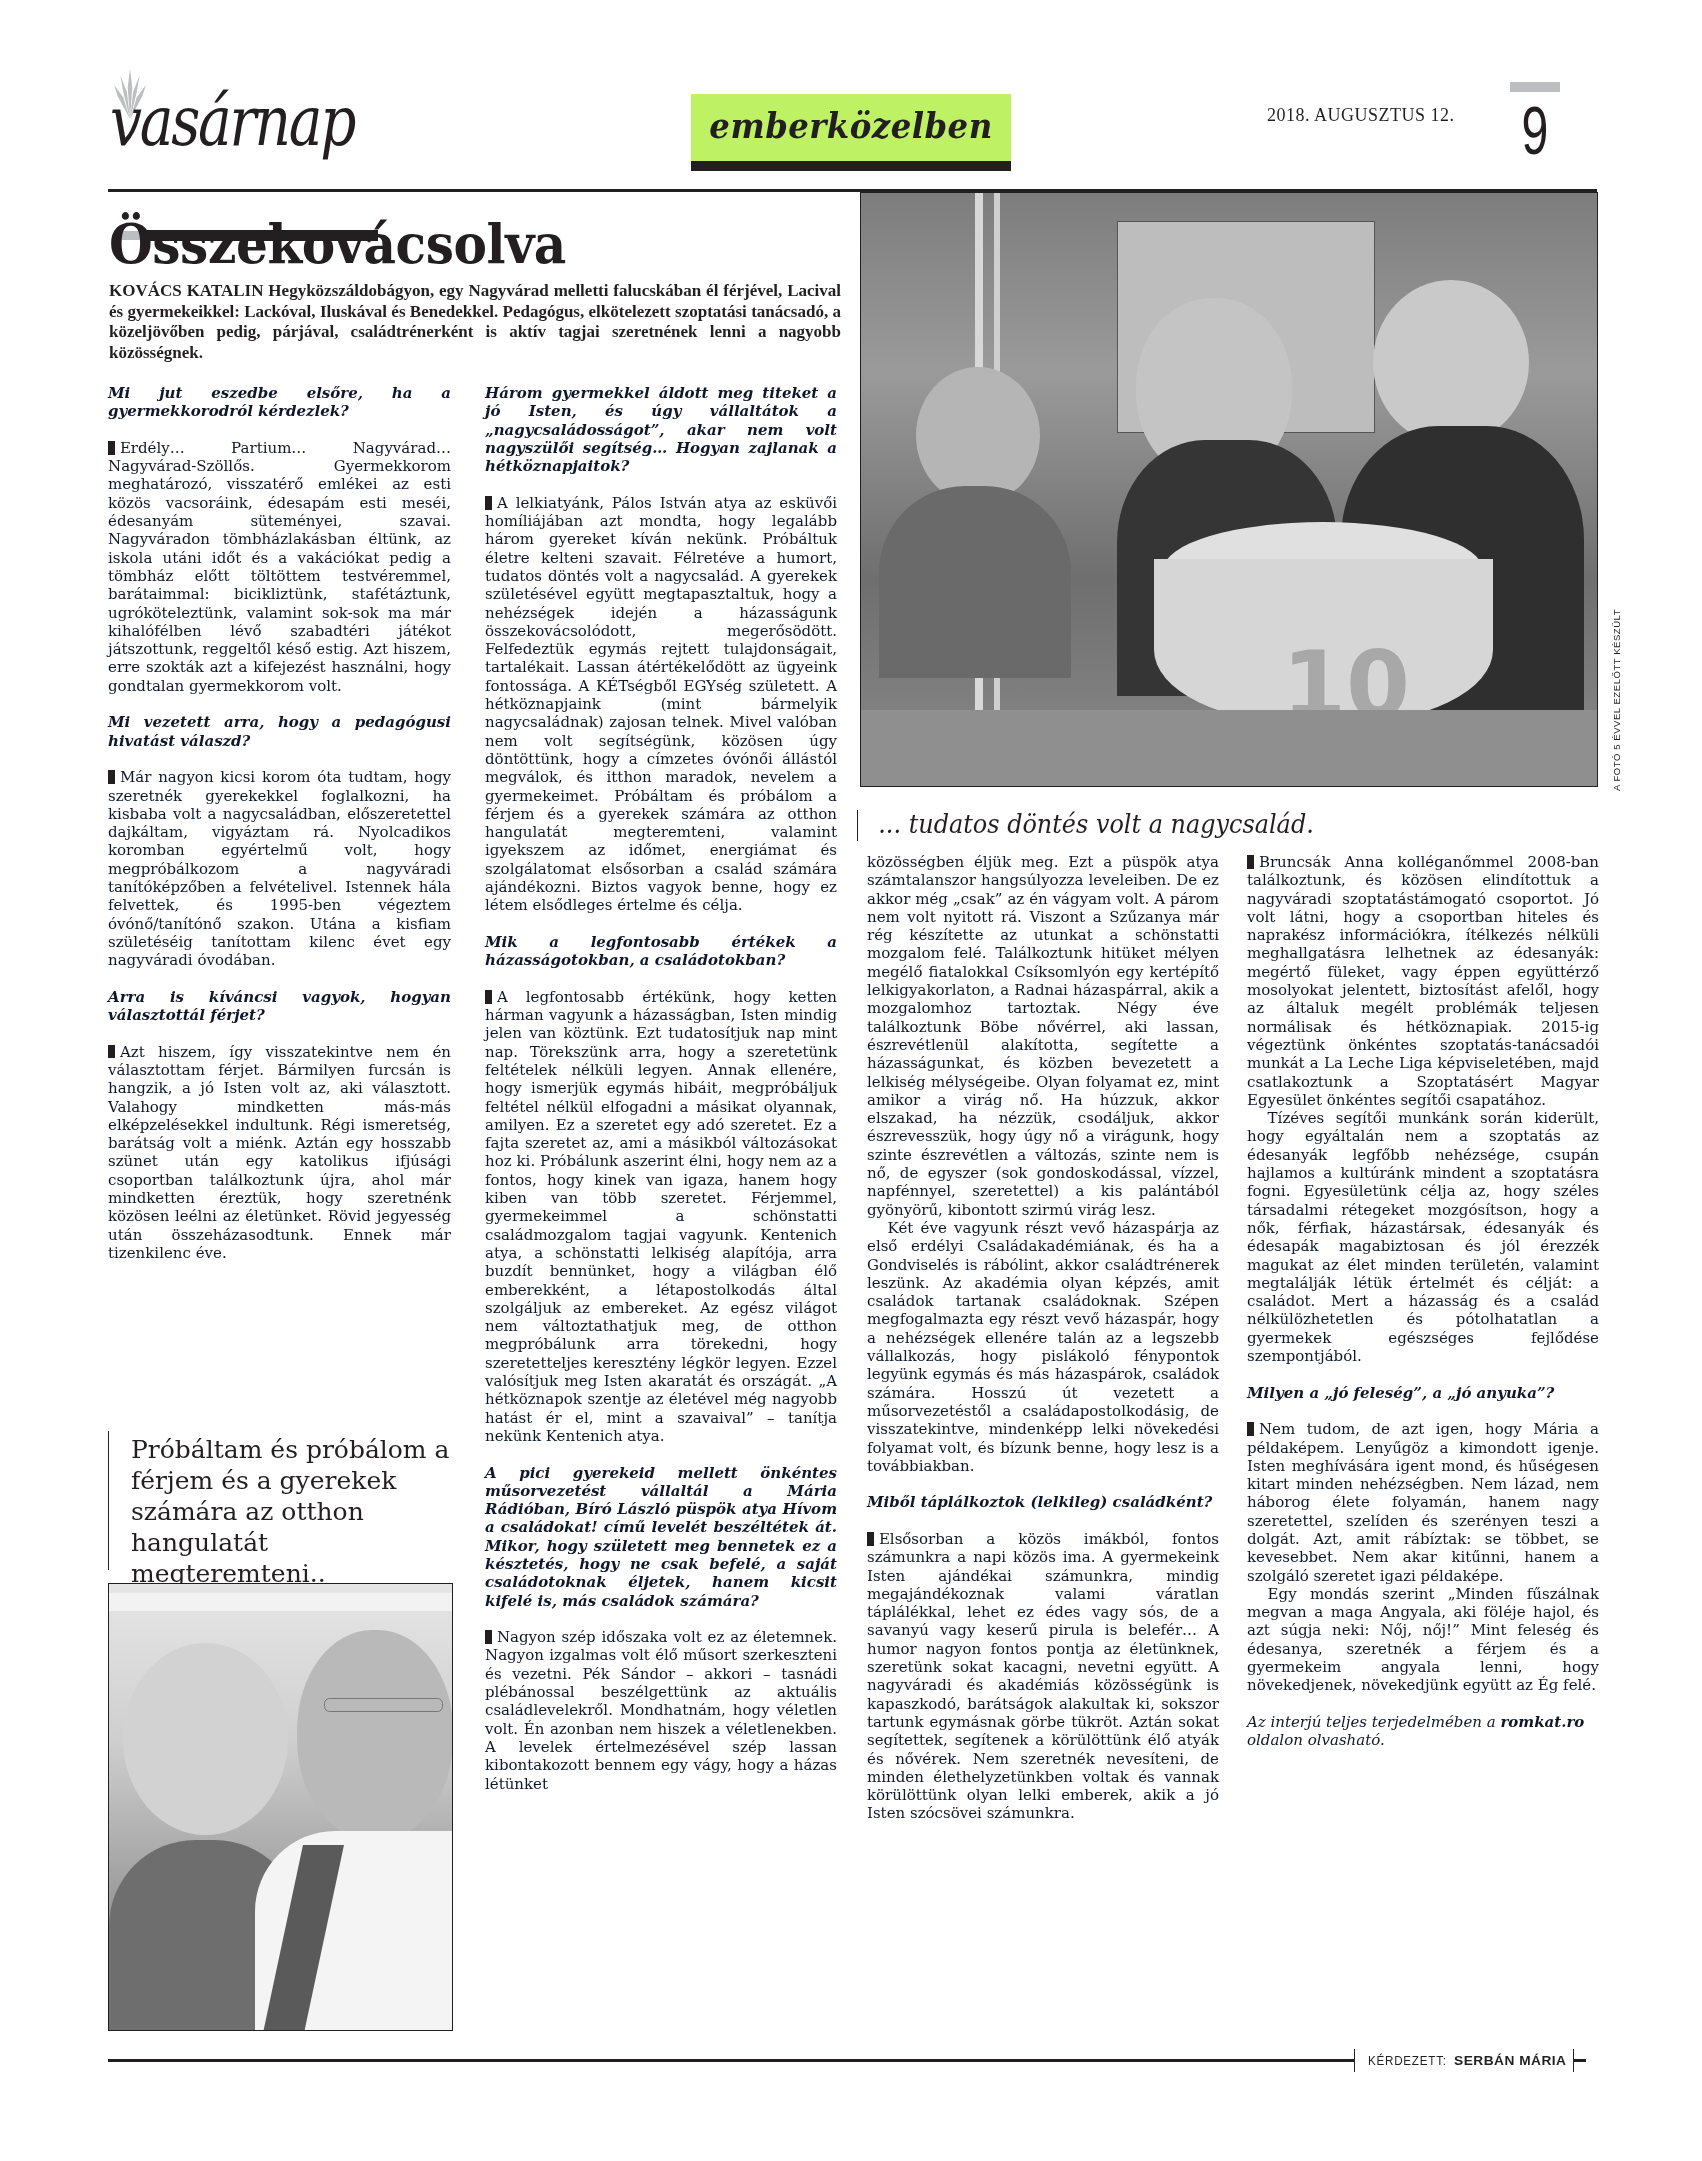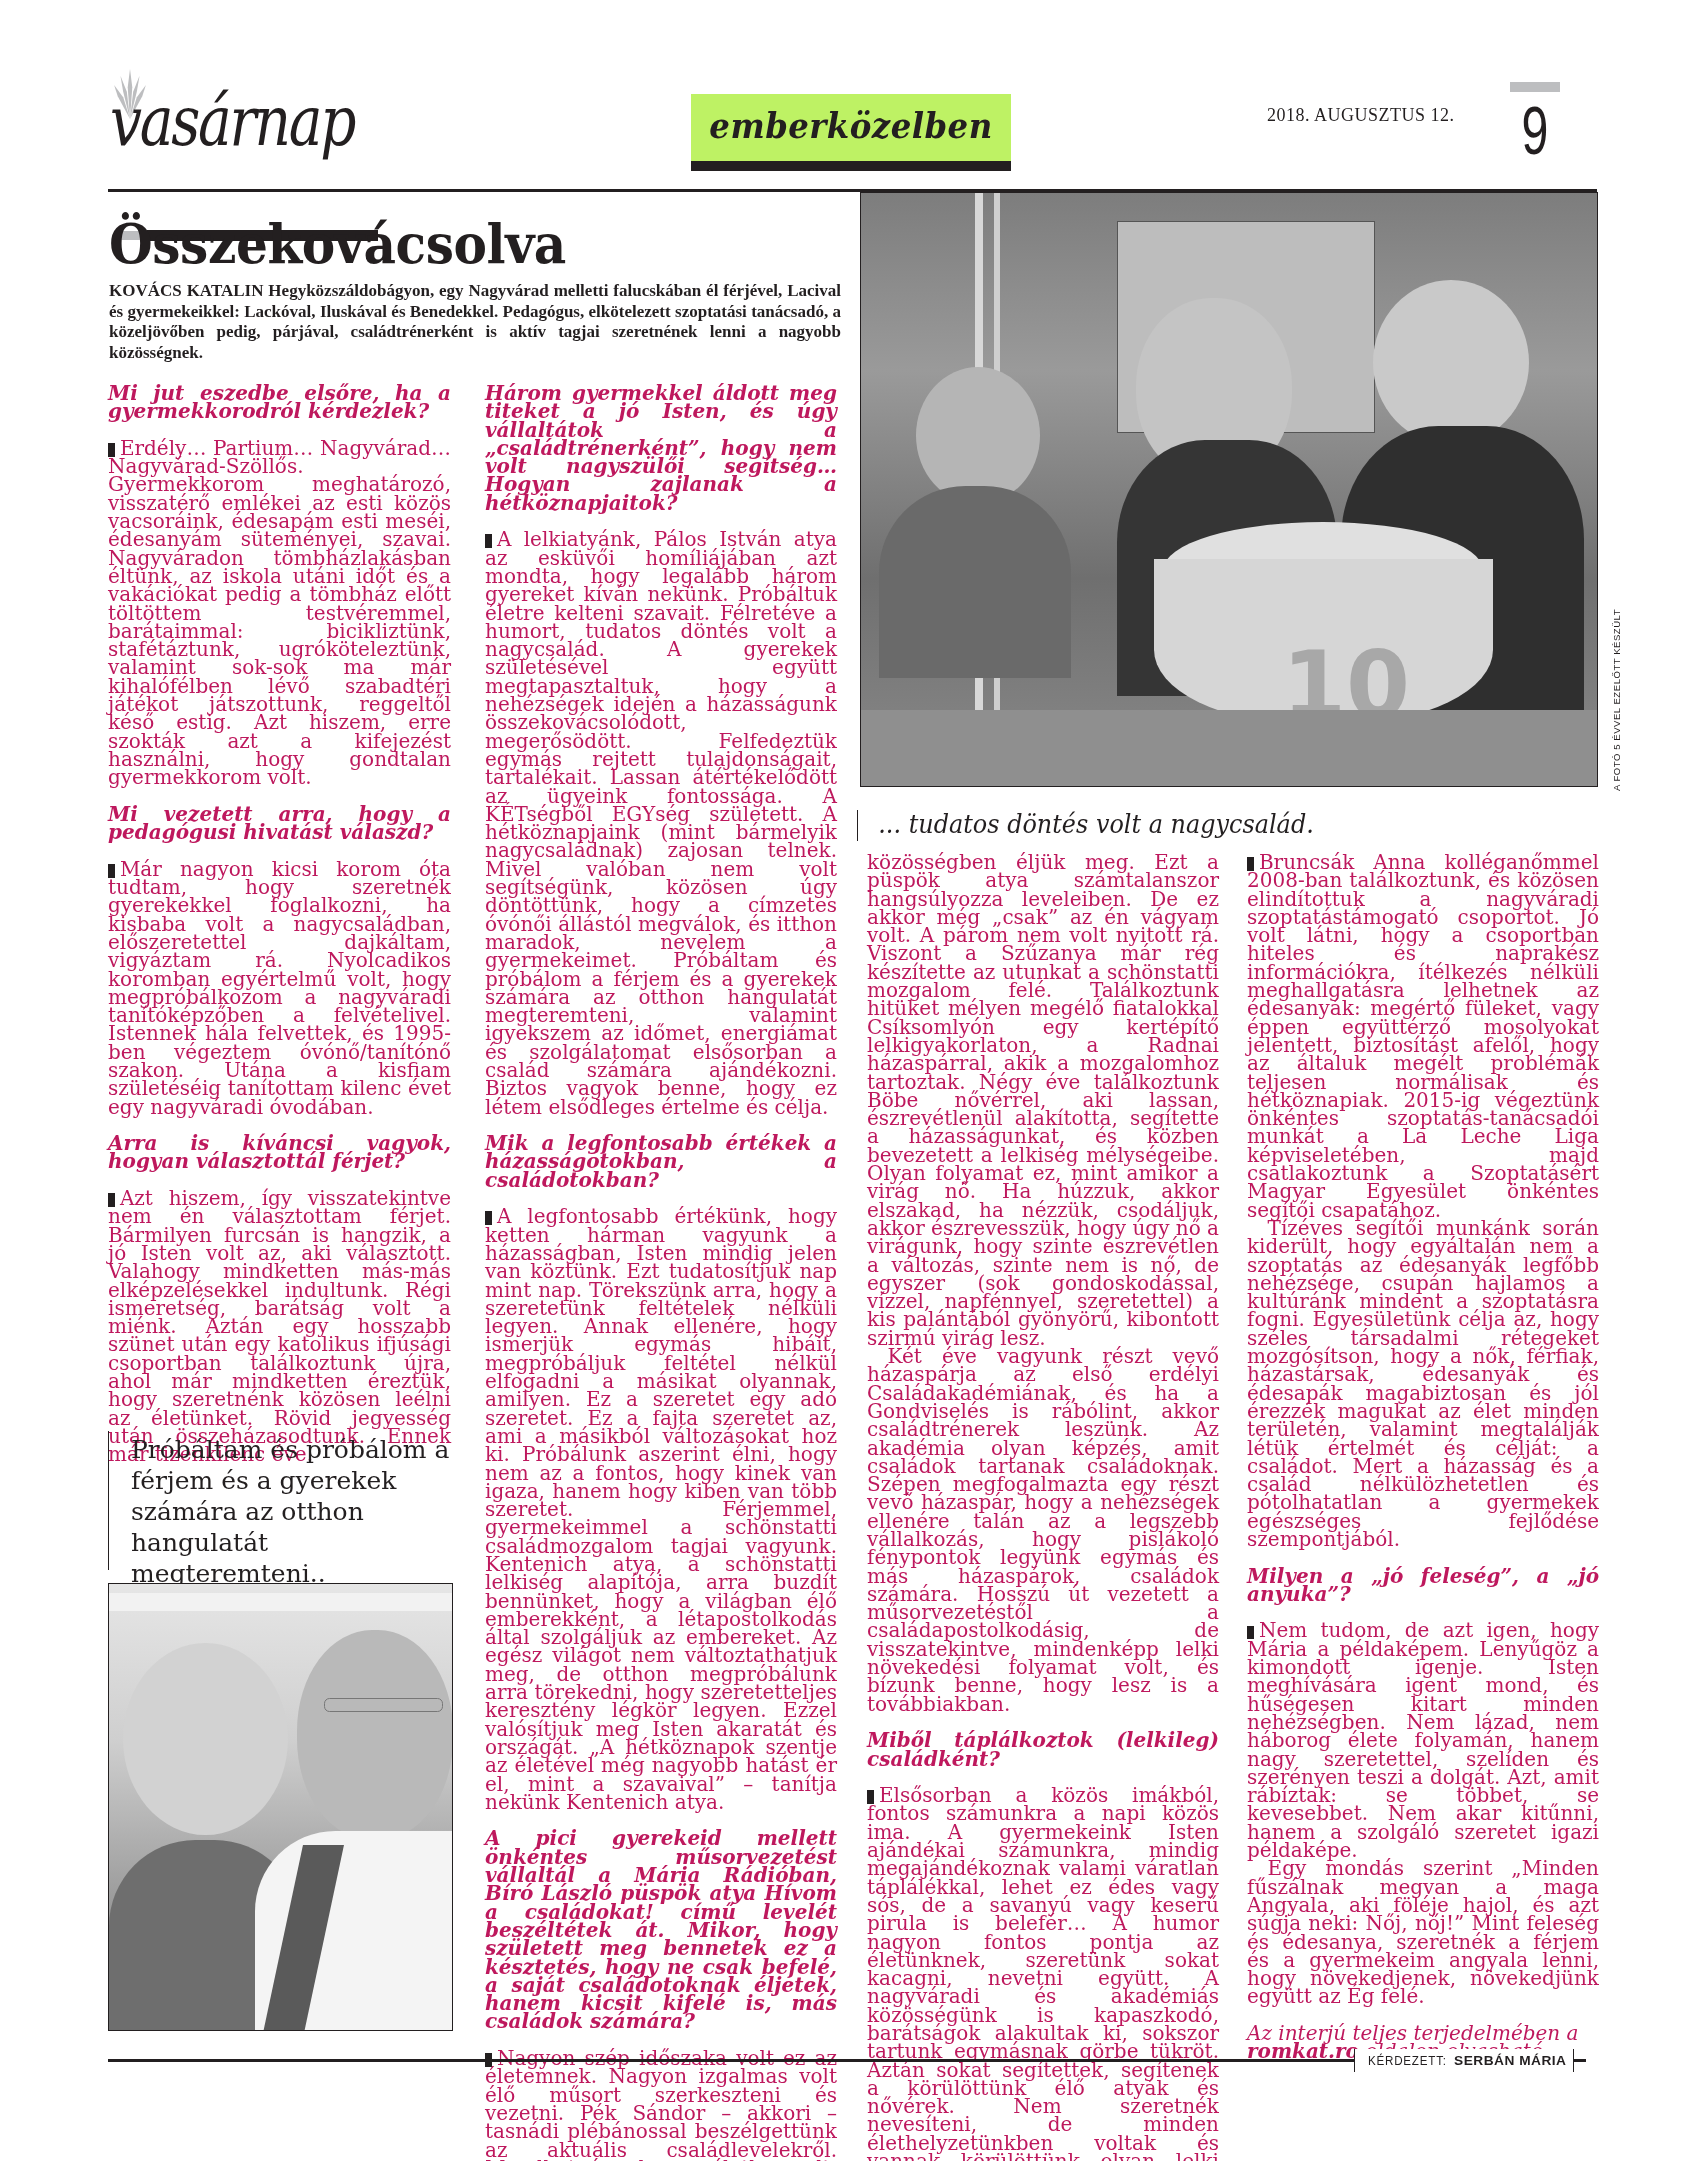--- a/index.html
+++ b/index.html
@@ -26,21 +26,21 @@
                        font-size:69px; font-weight:300; line-height:1; transform:scaleX(0.7); }
   .rule-top { left:108px; top:189px; width:1489px; height:2.7px; background:#231f20; }
 
   
   .headline { left:109px; top:215px; font-family:"DejaVu Serif", serif; font-weight:bold; font-size:54px; letter-spacing:-0.5px;
               transform:scaleX(0.93); transform-origin:left top; line-height:1.1; }
   .lead { left:109px; top:281px; width:732px; font-family:"Liberation Serif", serif; font-weight:bold; font-size:17px; line-height:20.6px;
           text-align:justify; }
 
   
-  .col { position:absolute; font-family:"DejaVu Serif", serif; font-size:20px; line-height:18.3px; color:#be185d; }
+  .col { position:absolute; font-family:"DejaVu Serif", serif; font-size:15px; line-height:18.3px; color:#0f172a; }
   .col p { margin:0; text-align:justify; hyphens:auto; }
   .col .q { font-style:italic; font-weight:bold; margin:0 0 18.3px 0; }
   .col .a { margin:0 0 18.3px 0; }
   .col .a .mark { display:inline-block; width:7.3px; height:13.7px; background:#231f20; margin-right:4.6px; vertical-align:-1.8px; }
   .col .indent { text-indent:20.6px; }
   .c1 { left:108px; top:384px; width:343px; }
   .c2 { left:485px; top:384px; width:352px; }
   .c3 { left:867px; top:853px; width:352px; }
   .c4 { left:1247px; top:853px; width:352px; }
 
@@ -150,21 +150,21 @@
   <div class="shape" style="left:0;top:9.2px;width:345px;height:18.3px;background:#f2f2f2;"></div>
   <div class="shape" style="left:13.7px;top:59px;width:165px;height:192px;border-radius:50%;background:#d2d2d2;"></div>
   <div class="shape" style="left:0;top:256px;width:192px;height:192px;border-radius:45% 45% 0 0;background:#6e6e6e;"></div>
   <div class="shape" style="left:188px;top:46px;width:156px;height:210px;border-radius:48%;background:#b9b9b9;"></div>
   <div class="shape" style="left:215px;top:114px;width:119px;height:13.7px;border:1.4px solid #777;border-radius:5.5px;box-sizing:border-box;"></div>
   <div class="shape" style="left:146px;top:247px;width:201px;height:201px;border-radius:40% 0 0 0;background:#f4f4f4;"></div>
   <div class="shape" style="left:174px;top:261px;width:41px;height:188px;background:#5a5a5a;transform:skewX(-12deg);"></div>
 </div>
 
 <div class="col c2">
-  <p class="q">Három gyermekkel áldott meg titeket a jó Isten, és úgy vállaltátok a „családtrénerként”, hogy nem volt nagyszülői segítség… Hogyan zajlanak a hétköznapjaitok?</p>
+  <p class="q">Három gyermekkel áldott meg titeket a jó Isten, és úgy vállaltátok a „nagycsaládosságot”, akar nem volt nagyszülői segítség… Hogyan zajlanak a hétköznapjaitok?</p>
   <p class="a"><span class="mark"></span><span>A lelkiatyánk, Pálos István atya az esküvői homíliájában azt mondta, hogy legalább három gyereket kíván nekünk. Próbáltuk életre kelteni szavait. Félretéve a humort, tudatos döntés volt a nagycsalád. A gyerekek születésével együtt megtapasztaltuk, hogy a nehézségek idején a házasságunk összekovácsolódott, megerősödött. Felfedeztük egymás rejtett tulajdonságait, tartalékait. Lassan átértékelődött az ügyeink fontossága. A KÉTségből EGYség született. A hétköznapjaink (mint bármelyik nagycsaládnak) zajosan telnek. Mivel valóban nem volt segítségünk, közösen úgy döntöttünk, hogy a címzetes óvónői állástól megválok, és itthon maradok, nevelem a gyermekeimet. Próbáltam és próbálom a férjem és a gyerekek számára az otthon hangulatát megteremteni, valamint igyekszem az időmet, energiámat és szolgálatomat elsősorban a család számára ajándékozni. Biztos vagyok benne, hogy ez létem elsődleges értelme és célja.</span></p>
   <p class="q">Mik a legfontosabb értékek a házasságotokban, a családotokban?</p>
   <p class="a"><span class="mark"></span><span>A legfontosabb értékünk, hogy ketten hárman vagyunk a házasságban, Isten mindig jelen van köztünk. Ezt tudatosítjuk nap mint nap. Törekszünk arra, hogy a szeretetünk feltételek nélküli legyen. Annak ellenére, hogy ismerjük egymás hibáit, megpróbáljuk feltétel nélkül elfogadni a másikat olyannak, amilyen. Ez a szeretet egy adó szeretet. Ez a fajta szeretet az, ami a másikból változásokat hoz ki. Próbálunk aszerint élni, hogy nem az a fontos, hogy kinek van igaza, hanem hogy kiben van több szeretet. Férjemmel, gyermekeimmel a schönstatti családmozgalom tagjai vagyunk. Kentenich atya, a schönstatti lelkiség alapítója, arra buzdít bennünket, hogy a világban élő emberekként, a létapostolkodás által szolgáljuk az embereket. Az egész világot nem változtathatjuk meg, de otthon megpróbálunk arra törekedni, hogy szeretetteljes keresztény légkör legyen. Ezzel valósítjuk meg Isten akaratát és országát. „A hétköznapok szentje az életével még nagyobb hatást ér el, mint a szavaival” – tanítja nekünk Kentenich atya.</span></p>
   <p class="q">A pici gyerekeid mellett önkéntes műsorvezetést vállaltál a Mária Rádióban, Bíró László püspök atya Hívom a családokat! című levelét beszéltétek át. Mikor, hogy született meg bennetek ez a késztetés, hogy ne csak befelé, a saját családotoknak éljetek, hanem kicsit kifelé is, más családok számára?</p>
   <p class="a" style="text-align-last:justify;"><span class="mark"></span><span>Nagyon szép időszaka volt ez az életemnek. Nagyon izgalmas volt élő műsort szerkeszteni és vezetni. Pék Sándor – akkori – tasnádi plébánossal beszélgettünk az aktuális családlevelekről. Mondhatnám, hogy véletlen volt. Én azonban nem hiszek a véletlenekben. A levelek értelmezésével szép lassan kibontakozott bennem egy vágy, hogy a házas létünket</span></p>
 </div>
 
 <div class="col c3">
   <p>közösségben éljük meg. Ezt a püspök atya számtalanszor hangsúlyozza leveleiben. De ez akkor még „csak” az én vágyam volt. A párom nem volt nyitott rá. Viszont a Szűzanya már rég készítette az utunkat a schönstatti mozgalom felé. Találkoztunk hitüket mélyen megélő fiatalokkal Csíksomlyón egy kertépítő lelkigyakorlaton, a Radnai házaspárral, akik a mozgalomhoz tartoztak. Négy éve találkoztunk Böbe nővérrel, aki lassan, észrevétlenül alakította, segítette a házasságunkat, és közben bevezetett a lelkiség mélységeibe. Olyan folyamat ez, mint amikor a virág nő. Ha húzzuk, akkor elszakad, ha nézzük, csodáljuk, akkor észrevesszük, hogy úgy nő a virágunk, hogy szinte észrevétlen a változás, szinte nem is nő, de egyszer (sok gondoskodással, vízzel, napfénnyel, szeretettel) a kis palántából gyönyörű, kibontott szirmú virág lesz.</p>
   <p class="indent" style="margin-bottom:18.3px;">Két éve vagyunk részt vevő házaspárja az első erdélyi Családakadémiának, és ha a Gondviselés is rábólint, akkor családtrénerek leszünk. Az akadémia olyan képzés, amit családok tartanak családoknak. Szépen megfogalmazta egy részt vevő házaspár, hogy a nehézségek ellenére talán az a legszebb vállalkozás, hogy pislákoló fénypontok legyünk egymás és más házaspárok, családok számára. Hosszú út vezetett a műsorvezetéstől a családapostolkodásig, de visszatekintve, mindenképp lelki növekedési folyamat volt, és bízunk benne, hogy lesz is a továbbiakban.</p>

